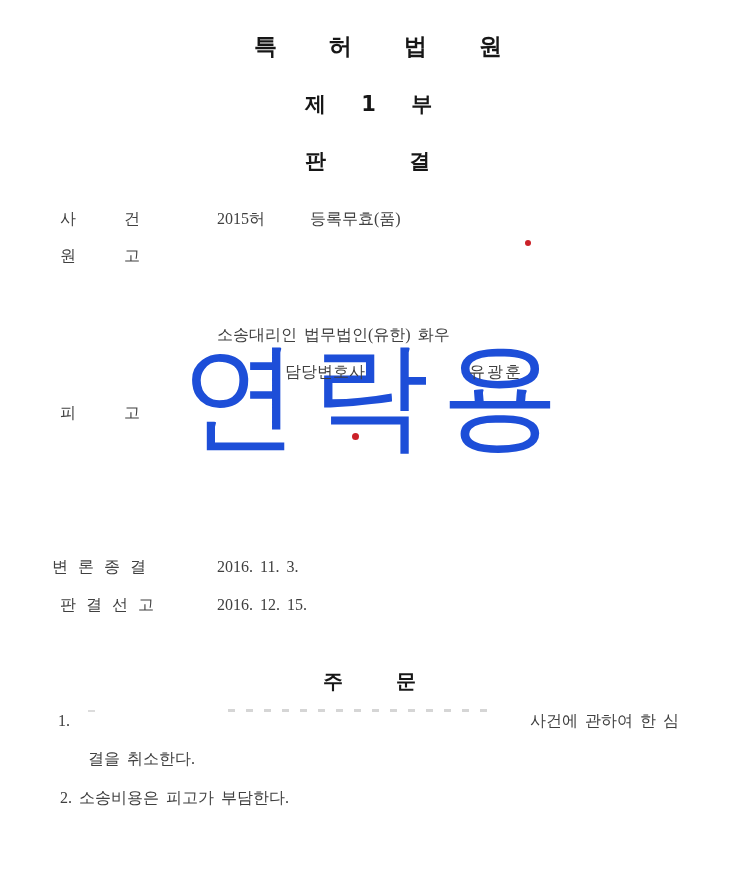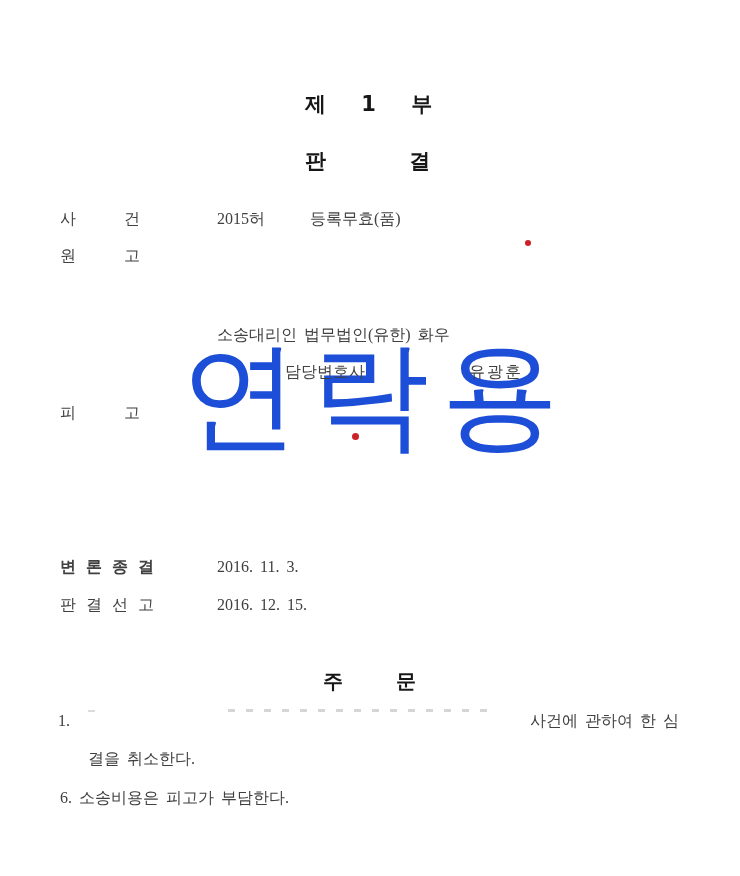--- a/index.html
+++ b/index.html
@@ -35,21 +35,21 @@
 
   .case-label      { left:60px;  top:209px; }
   .case-number     { left:217px; top:209px; }
   .case-name       { left:310px; top:209px; }
   .plaintiff-label { left:60px;  top:246px; }
   .counsel         { left:217px; top:325px; }
   .attorney-label  { left:285px; top:362px; }
   .attorney-name   { left:469px; top:362px; letter-spacing:2px; }
   .defendant-label { left:60px;  top:403px;text-align:right; }
 
-  .hearing-label { left:60px;  top:557px;font-weight:bold; }
+  .hearing-label { left:52px;  top:557px; }
   .hearing-date  { left:217px; top:557px; }
   .verdict-label { left:60px;  top:595px; }
   .verdict-date  { left:217px; top:595px; }
 
   .item1-no   { left:58px;  top:711px; }
   .item1-tail { left:530px; top:711px; }
   .item1-cont { left:88px;  top:749px; }
   .item2      { left:60px;  top:788px; }
 
   
@@ -82,20 +82,21 @@
     width:7px; height:2px; background:#dcdcdc; z-index:2;
   }
 </style>
 </head>
 <body>
 
 <div class="page">
 
   <div class="abs watermark">연락용</div>
 
+  <div class="abs heading h-court">특 허 법 원</div>
   <div class="abs heading h-division">제 1 부</div>
   <div class="abs heading h-judgment">판 결</div>
 
   <div class="abs body-text label-wide case-label">사 건</div>
   <div class="abs body-text case-number">2015허</div>
   <div class="abs body-text case-name">등록무효(품)</div>
 
   <div class="abs body-text label-wide plaintiff-label">원 고</div>
   <div class="red-dot red-dot-1"></div>
 
@@ -112,15 +113,15 @@
   <div class="abs body-text verdict-date">2016. 12. 15.</div>
 
   <div class="abs heading h-order">주 문</div>
 
   <div class="remnant-mark"></div>
   <div class="remnant"></div>
 
   <div class="abs body-text item1-no">1.</div>
   <div class="abs body-text item1-tail">사건에 관하여 한 심</div>
   <div class="abs body-text item1-cont">결을 취소한다.</div>
-  <div class="abs body-text item2">6. 소송비용은 피고가 부담한다.</div>
+  <div class="abs body-text item2">2. 소송비용은 피고가 부담한다.</div>
 
 </div>
 
 </body></html>

